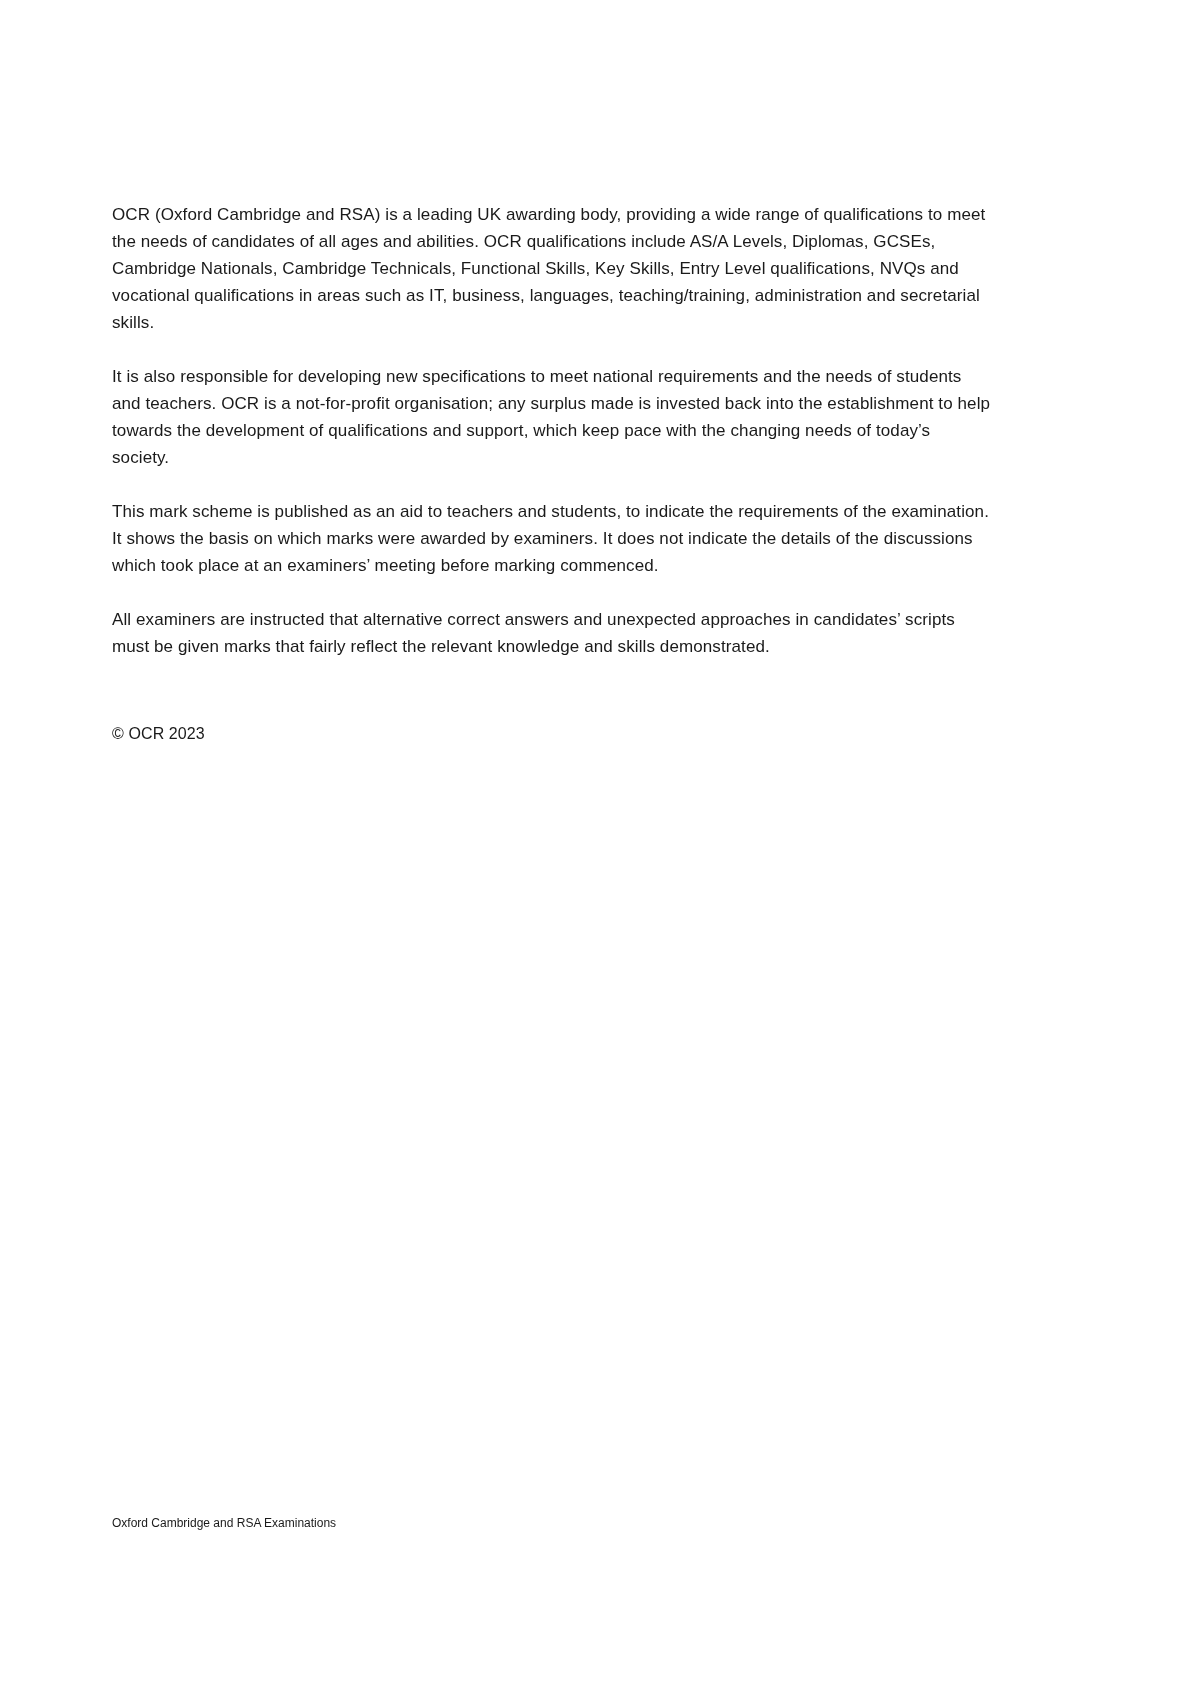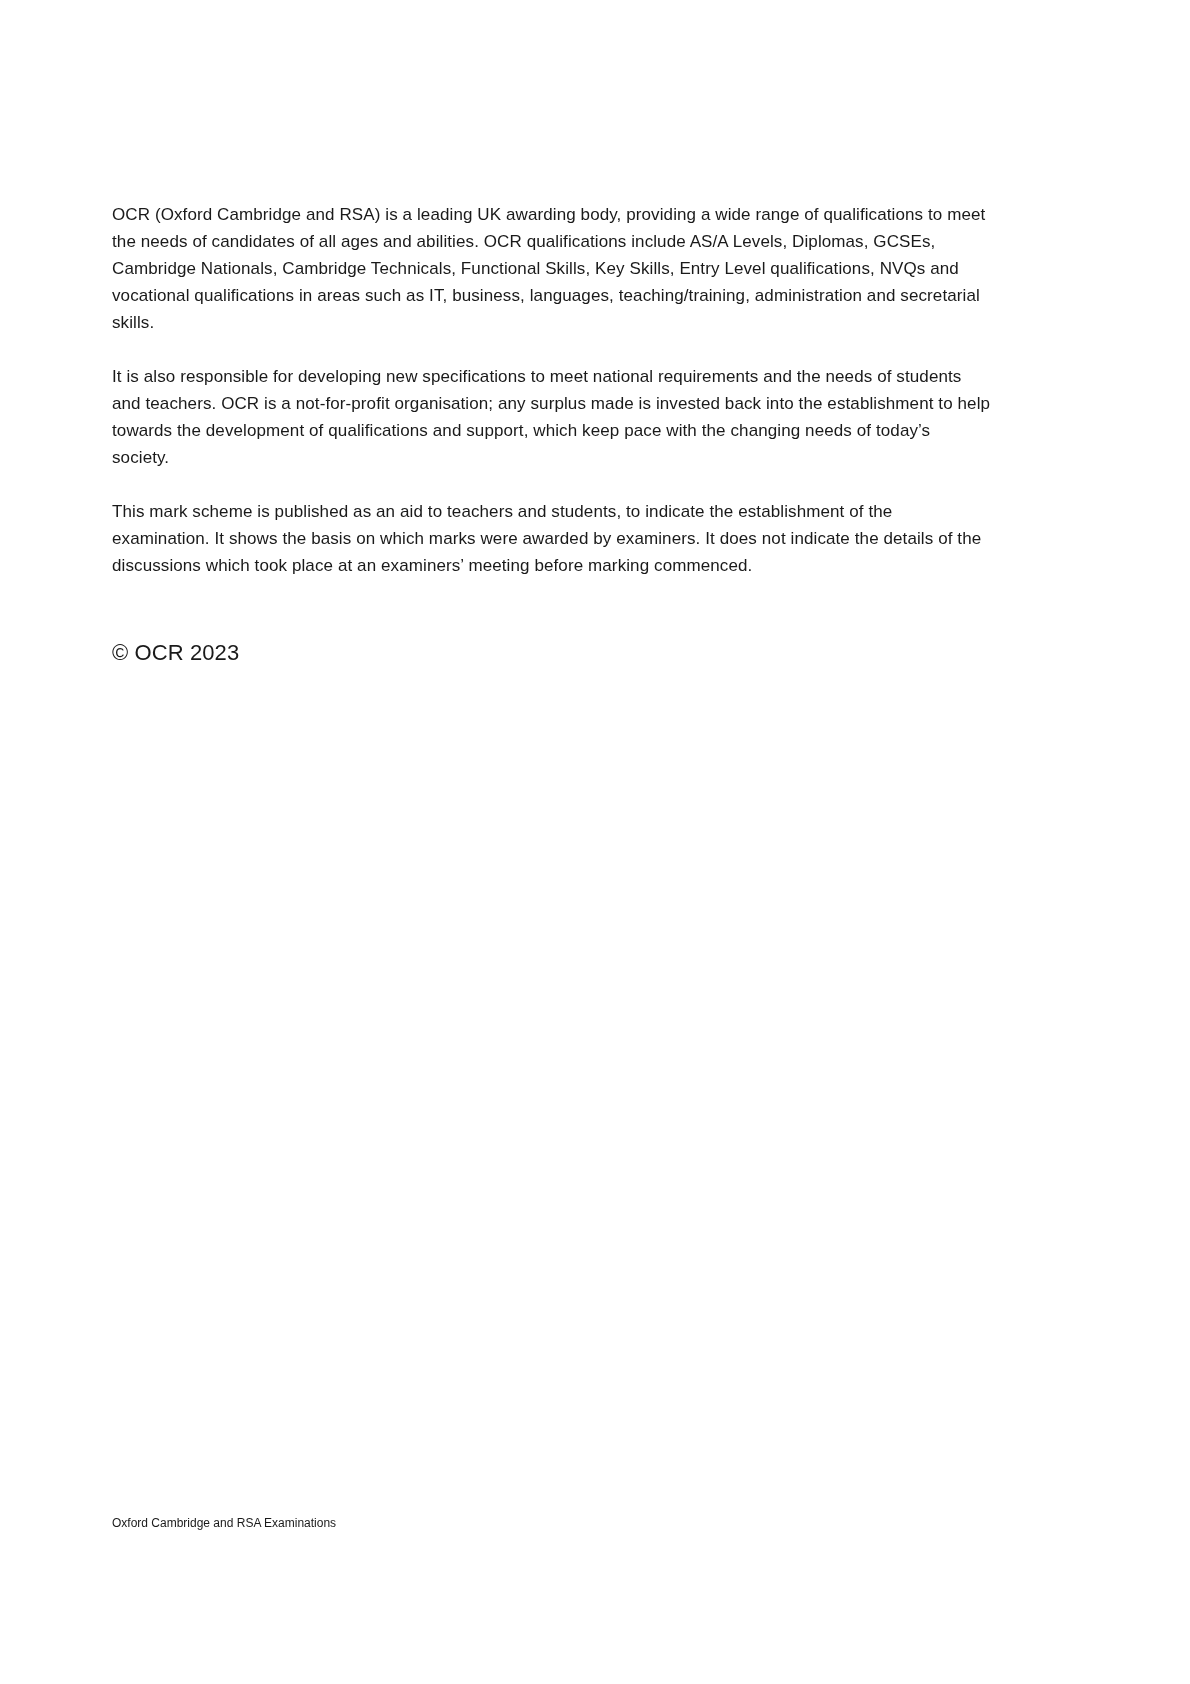--- a/index.html
+++ b/index.html
@@ -31,36 +31,37 @@
     font-size: 17px;
     line-height: 27px;
     letter-spacing: 0.1px;
   }
   .content p {
     margin: 0 0 27px 0;
     text-align: left;
   }
   .copyright {
     margin-top: 60px;
-    font-size: 22px;
+    font-size: 16px;
     line-height: 27px;
   }
   .footer {
     position: absolute;
     left: 112px;
     top: 1514px;
     font-size: 12px;
     line-height: 18px;
     color: #1a1a1a;
   }
 </style>
 </head>
 <body>
 
 <div class="page">
   <div class="content">
     <p>OCR (Oxford Cambridge and RSA) is a leading UK awarding body, providing a wide range of qualifications to meet the needs of candidates of all ages and abilities.  OCR qualifications include AS/A Levels, Diplomas, GCSEs, Cambridge Nationals, Cambridge Technicals, Functional Skills, Key Skills, Entry Level qualifications, NVQs and vocational qualifications in areas such as IT, business, languages, teaching/training, administration and secretarial skills.</p>
     <p>It is also responsible for developing new specifications to meet national requirements and the needs of students and teachers.  OCR is a not-for-profit organisation; any surplus made is invested back into the establishment to help towards the development of qualifications and support, which keep pace with the changing needs of today’s society.</p>
-    <p>This mark scheme is published as an aid to teachers and students, to indicate the establishment of the examination. It shows the basis on which marks were awarded by examiners. It does not indicate the details of the discussions which took place at an examiners’ meeting before marking commenced.</p>
+    <p>This mark scheme is published as an aid to teachers and students, to indicate the requirements of the examination. It shows the basis on which marks were awarded by examiners. It does not indicate the details of the discussions which took place at an examiners’ meeting before marking commenced.</p>
+    <p>All examiners are instructed that alternative correct answers and unexpected approaches in candidates’ scripts must be given marks that fairly reflect the relevant knowledge and skills demonstrated.</p>
     <div class="copyright">© OCR 2023</div>
   </div>
   <div class="footer">Oxford Cambridge and RSA Examinations</div>
 </div>
 
 </body></html>

